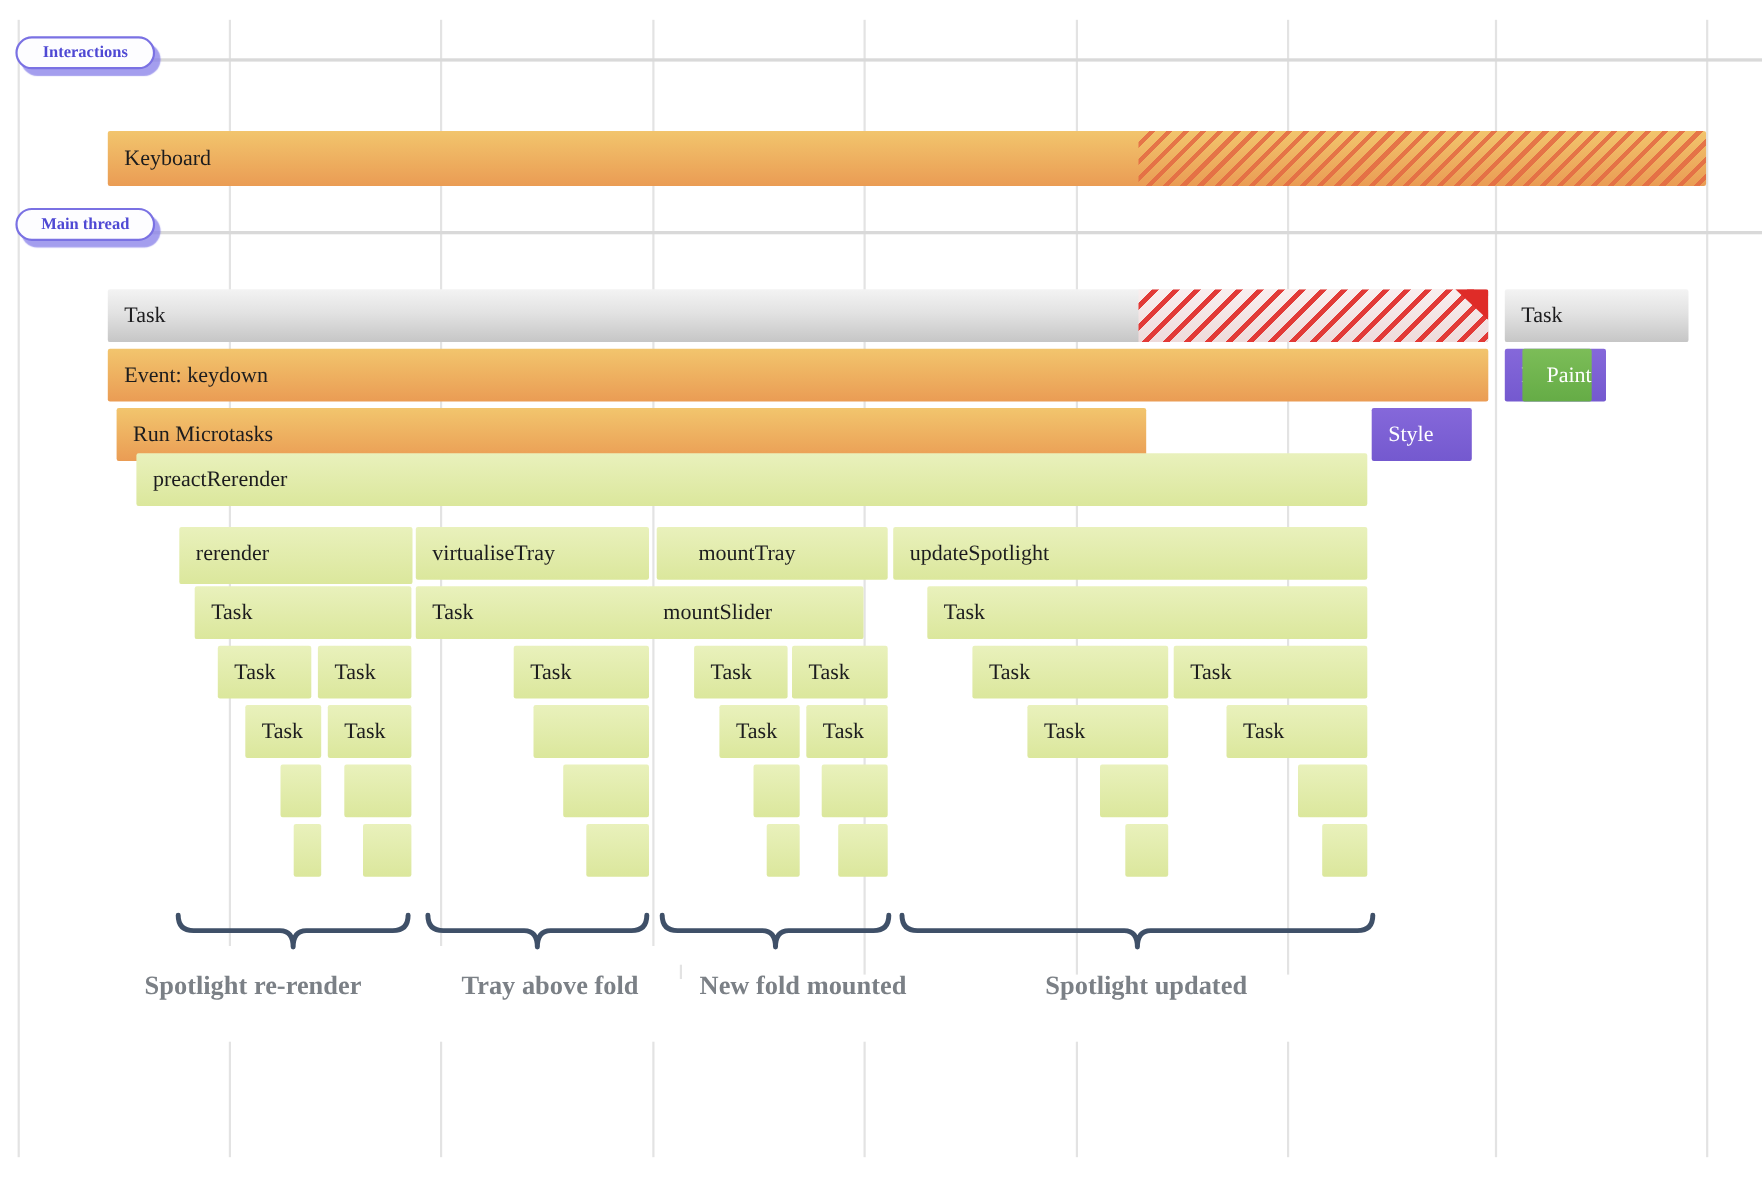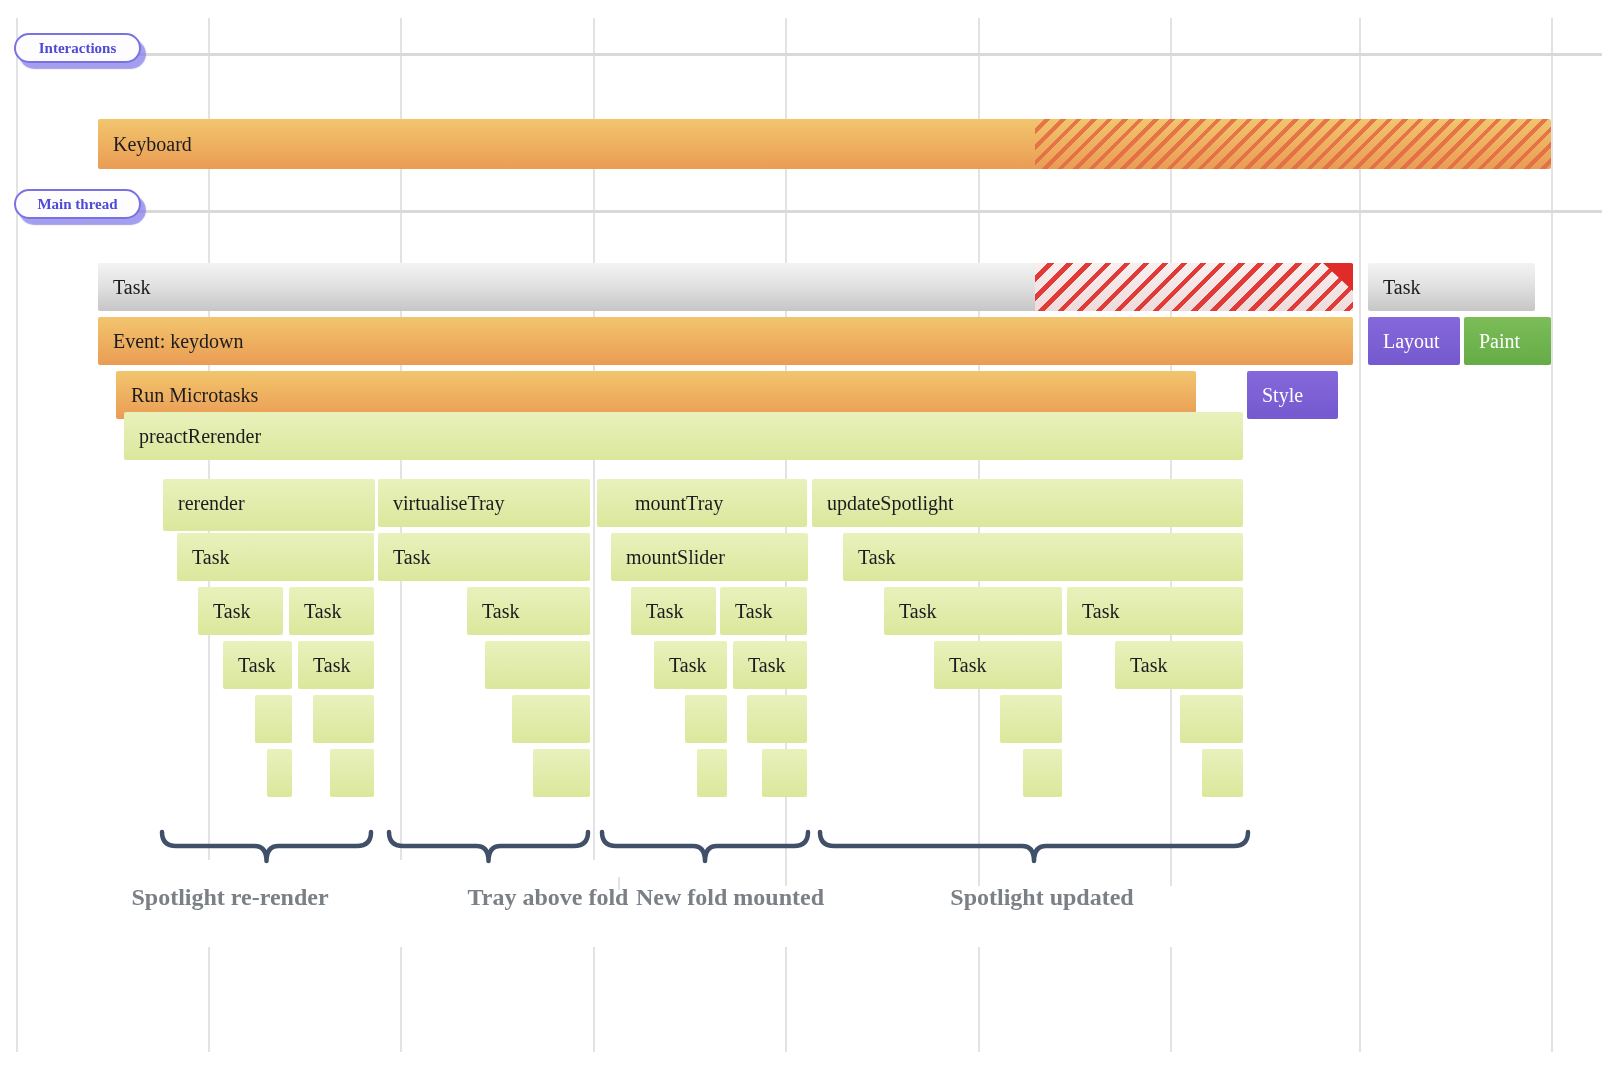--- a/index.html
+++ b/index.html
@@ -63,31 +63,31 @@
   <div class="pill" style="top:189px">
     <span>Main thread</span>
   </div>
 
   <div id="bars-layer">
       <div class="bar orange" style="left: 98px; top: 119px; width: 1453px; height: 50px; line-height: 50px;"><span>Keyboard</span><div class="hatch orange-hatch" style="width: 516px;"></div></div>
       <div class="bar gray" style="left: 98px; top: 263px; width: 1255px; height: 48px; line-height: 48px;"><span>Task</span><div class="hatch red-hatch" style="width: 318px;"></div><div class="corner"></div></div>
       <div class="bar gray" style="left: 1368px; top: 263px; width: 167px; height: 48px; line-height: 48px;"><span>Task</span></div>
       <div class="bar orange" style="left: 98px; top: 317px; width: 1255px; height: 48px; line-height: 48px;"><span>Event: keydown</span></div>
       <div class="bar purple" style="left: 1368px; top: 317px; width: 92px; height: 48px; line-height: 48px;"><span>Layout</span></div>
-      <div class="bar paint" style="left: 1464px; top: 317px; width: 87px; height: 48px; line-height: 48px;"><span>Paint</span></div>
-      <div class="bar orange" style="left: 116px; top: 371px; width: 1080px; height: 48px; line-height: 48px;"><span>Run Microtasks</span></div>
+      <div class="bar paint" style="left: 1384px; top: 317px; width: 63px; height: 48px; line-height: 48px; text-align: right;"><span>Paint</span></div>
+      <div class="bar orange" style="left: 106px; top: 371px; width: 936px; height: 48px; line-height: 48px;"><span>Run Microtasks</span></div>
       <div class="bar purple" style="left: 1247px; top: 371px; width: 91px; height: 48px; line-height: 48px;"><span>Style</span></div>
       <div class="bar green" style="left: 124px; top: 412px; width: 1119px; height: 48px; line-height: 48px;"><span>preactRerender</span></div>
       <div class="bar green" style="left: 163px; top: 479px; width: 212px; height: 52px; line-height: 48px;"><span>rerender</span></div>
       <div class="bar green" style="left: 378px; top: 479px; width: 212px; height: 48px; line-height: 48px;"><span>virtualiseTray</span></div>
       <div class="bar green" style="left: 597px; top: 479px; width: 210px; height: 48px; line-height: 48px; padding-left: 38px;"><span>mountTray</span></div>
       <div class="bar green" style="left: 812px; top: 479px; width: 431px; height: 48px; line-height: 48px;"><span>updateSpotlight</span></div>
       <div class="bar green" style="left: 177px; top: 533px; width: 197px; height: 48px; line-height: 48px;"><span>Task</span></div>
       <div class="bar green" style="left: 378px; top: 533px; width: 212px; height: 48px; line-height: 48px;"><span>Task</span></div>
-      <div class="bar green" style="left: 611px; top: 533px; width: 197px; height: 48px; line-height: 48px;"><span>mountSlider</span></div>
+      <div class="bar green" style="left: 588px; top: 533px; width: 197px; height: 48px; line-height: 48px;"><span>mountSlider</span></div>
       <div class="bar green" style="left: 843px; top: 533px; width: 400px; height: 48px; line-height: 48px;"><span>Task</span></div>
       <div class="bar green" style="left: 198px; top: 587px; width: 85px; height: 48px; line-height: 48px;"><span>Task</span></div>
       <div class="bar green" style="left: 289px; top: 587px; width: 85px; height: 48px; line-height: 48px;"><span>Task</span></div>
       <div class="bar green" style="left: 467px; top: 587px; width: 123px; height: 48px; line-height: 48px;"><span>Task</span></div>
       <div class="bar green" style="left: 631px; top: 587px; width: 85px; height: 48px; line-height: 48px;"><span>Task</span></div>
       <div class="bar green" style="left: 720px; top: 587px; width: 87px; height: 48px; line-height: 48px;"><span>Task</span></div>
       <div class="bar green" style="left: 884px; top: 587px; width: 178px; height: 48px; line-height: 48px;"><span>Task</span></div>
       <div class="bar green" style="left: 1067px; top: 587px; width: 176px; height: 48px; line-height: 48px;"><span>Task</span></div>
       <div class="bar green" style="left: 223px; top: 641px; width: 69px; height: 48px; line-height: 48px;"><span>Task</span></div>
       <div class="bar green" style="left: 298px; top: 641px; width: 76px; height: 48px; line-height: 48px;"><span>Task</span></div>
@@ -114,17 +114,17 @@
 
   <svg class="braces" width="1602" height="1076" viewBox="0 0 1602 1076">
       <path d="M 162 832 Q 162 846 176 846 L 254.5 846 Q 266.5 846 266.5 861 Q 266.5 846 278.5 846 L 357 846 Q 371 846 371 832" fill="none" stroke="#3f5068" stroke-width="4.5" stroke-linecap="round" stroke-linejoin="round"></path>
       <path d="M 389 832 Q 389 846 403 846 L 476.5 846 Q 488.5 846 488.5 861 Q 488.5 846 500.5 846 L 574 846 Q 588 846 588 832" fill="none" stroke="#3f5068" stroke-width="4.5" stroke-linecap="round" stroke-linejoin="round"></path>
       <path d="M 602 832 Q 602 846 616 846 L 693 846 Q 705 846 705 861 Q 705 846 717 846 L 794 846 Q 808 846 808 832" fill="none" stroke="#3f5068" stroke-width="4.5" stroke-linecap="round" stroke-linejoin="round"></path>
       <path d="M 820 832 Q 820 846 834 846 L 1022 846 Q 1034 846 1034 861 Q 1034 846 1046 846 L 1234 846 Q 1248 846 1248 832" fill="none" stroke="#3f5068" stroke-width="4.5" stroke-linecap="round" stroke-linejoin="round"></path>
     </svg>
 
   <div id="labels-layer">
       <div class="annotation-label" style="left: 230px; top: 884px;">Spotlight re-render</div>
-      <div class="annotation-label" style="left: 500px; top: 884px; margin-left: 48px;">Tray above fold</div>
+      <div class="annotation-label" style="left: 500px; top: 884px;">Tray above fold</div>
       <div class="annotation-label" style="left: 730px; top: 884px;">New fold mounted</div>
       <div class="annotation-label" style="left: 1042px; top: 884px;">Spotlight updated</div>
     </div>
 </div>
 
 </body></html>

